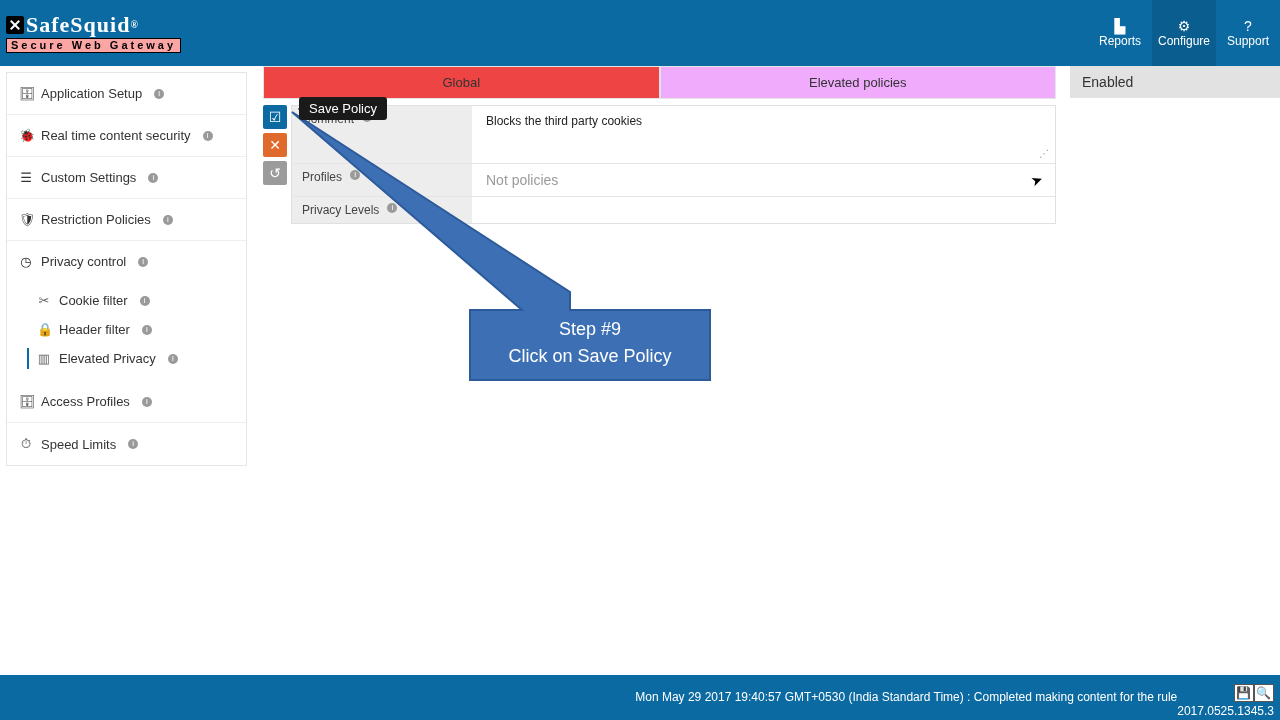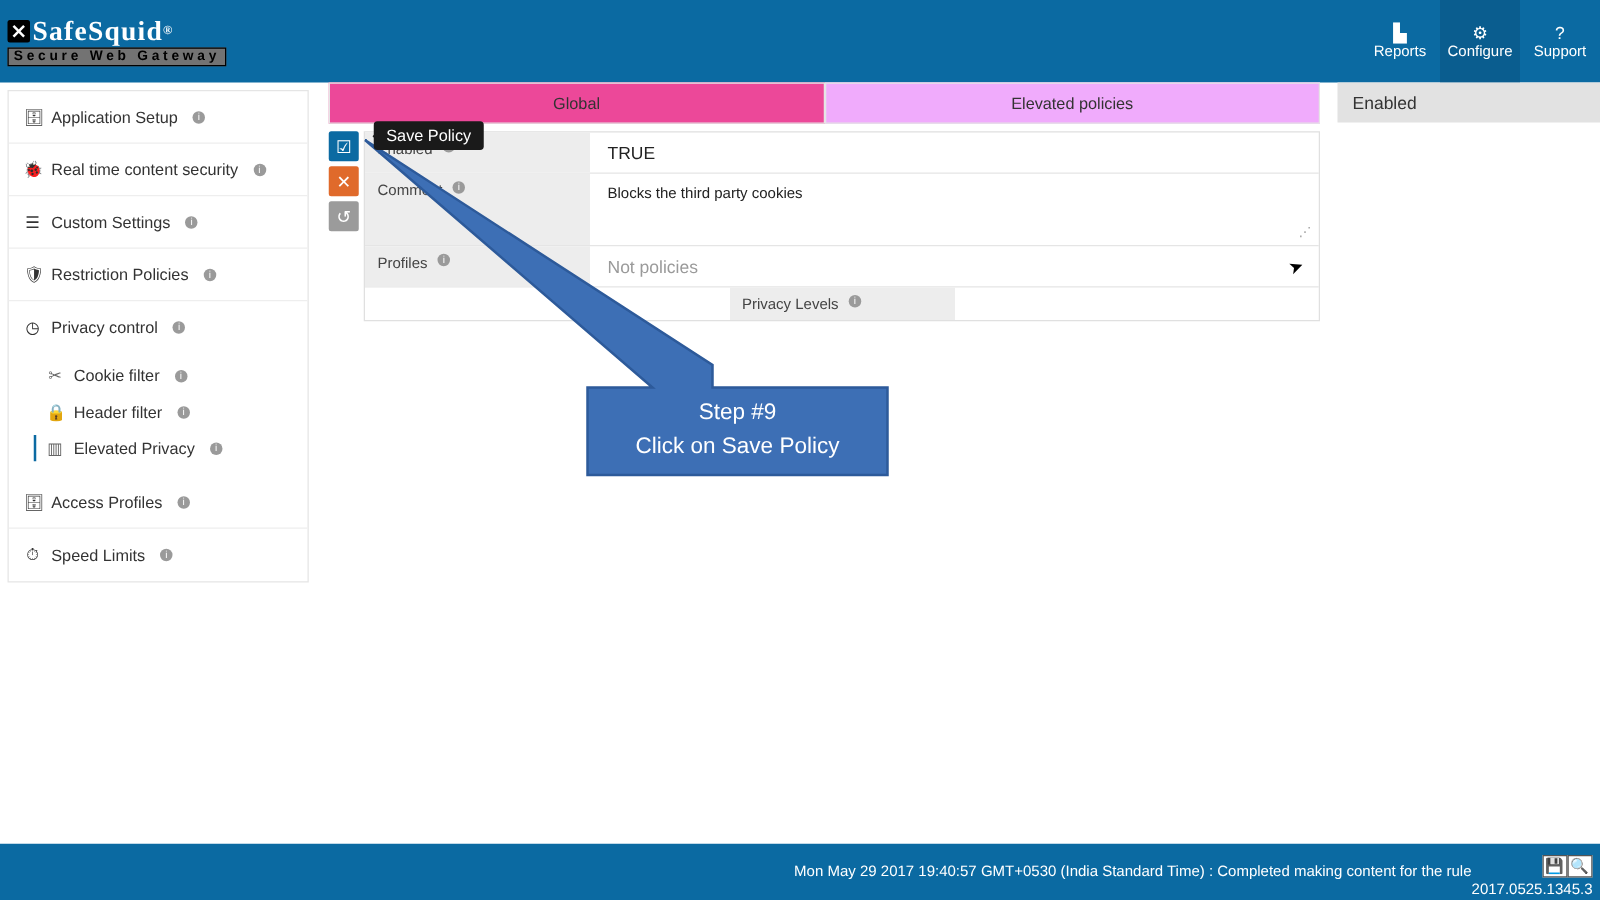--- a/index.html
+++ b/index.html
@@ -7,21 +7,21 @@
 
   
   .topbar { background: #0b6aa2; height: 66px; display: flex; align-items: center; justify-content: space-between; padding: 0 0 0 6px; color: #fff; }
   .logo-wrap { line-height: 1; }
   .logo-main { font-family: Georgia, 'Times New Roman', serif; font-size: 22px; font-weight: bold; letter-spacing: 1px; display: inline-flex; align-items: center; }
   .logo-main sup { font-size: 10px; vertical-align: super; }
   .logo-x { display:inline-block; width:18px; height:18px; background:#000; margin-right:2px; position:relative; border-radius:2px; }
   .logo-x::before, .logo-x::after { content:""; position:absolute; left:3px; right:3px; top:8px; height:2px; background:#fff; }
   .logo-x::before { transform: rotate(45deg); }
   .logo-x::after { transform: rotate(-45deg); }
-  .logo-sub { background:#737373; color:#000; font-size:11px; font-weight:bold; letter-spacing:3px; padding:1px 4px; border:1px solid #000; display:inline-block; margin-top:2px; }
+  .logo-sub { background:#fca5a5; color:#000; font-size:11px; font-weight:bold; letter-spacing:3px; padding:1px 4px; border:1px solid #000; display:inline-block; margin-top:2px; }
 
   .topnav { display:flex; height:100%; }
   .topnav .nav-btn { width:64px; display:flex; flex-direction:column; align-items:center; justify-content:center; font-size:12px; color:#fff; cursor:pointer; }
   .topnav .nav-btn.active { background:#0a5d8f; }
   .nav-ico { font-size:14px; height:16px; }
 
   
   .shell { display:flex; height: calc(720px - 50px - 45px); }
   .sidebar { width: 253px; padding: 6px; }
   .side-card { border:1px solid #e5e5e5; background:#fff; }
@@ -34,32 +34,32 @@
   .sub-item.active::before { content:""; position:absolute; left:20px; top:4px; bottom:4px; width:2px; background:#0b6aa2; }
   .sub-item .ic { width:14px; text-align:center; color:#666; }
 
   .main { flex:1; padding: 0 0 0 10px; position:relative; }
   .main-cols { display:flex; gap:14px; }
   .main-left { flex:1; }
   .main-right { width:210px; padding-top:0; }
 
   .tabs { display:flex; }
   .tab { flex:1; text-align:center; padding:8px 0; background:#f0abfc; color:#333; border:1px solid #e5e5e5; cursor:pointer; }
-  .tab.active { background:#ec4899; }
+  .tab.active { background:#ef4444; }
 
   .policy-row { display:flex; margin-top:6px; }
   .action-col { width:28px; display:flex; flex-direction:column; gap:4px; }
   .action-btn { width:24px; height:24px; display:flex; align-items:center; justify-content:center; color:#fff; font-size:14px; cursor:pointer; border-radius:2px; }
   .act-save { background:#0b6aa2; }
   .act-del  { background:#e06a2b; }
   .act-undo { background:#9b9b9b; }
 
   .fields { flex:1; border:1px solid #e0e0e0; background:#fff; }
   .field-row { display:flex; border-bottom:1px solid #e5e5e5; }
-  .field-row:last-child { border-bottom:none;justify-content:center; }
+  .field-row:last-child { border-bottom:none; }
   .field-row.tall { min-height:58px; }
   .field-label { width:180px; padding:6px 10px; background:#ededed; color:#444; display:flex; align-items:flex-start; gap:4px; font-size:12px; }
   .field-value { flex:1; padding:8px 14px; font-size:14px; color:#222; position:relative; }
   .field-value.placeholder { color:#9a9a9a; }
   .send-icon { position:absolute; right:12px; top:50%; transform:translateY(-50%) rotate(-20deg); color:#000; font-size:14px; }
   .resize-icon { position:absolute; right:8px; bottom:4px; color:#9a9a9a; font-size:10px; letter-spacing:-2px; }
 
   .right-pane .title { background:#e2e2e2; padding:8px 12px; font-size:14px; color:#333; }
   .right-pane .desc { padding:14px 4px; font-size:13px; color:#333; }
 
@@ -181,27 +181,20 @@
             </div>
             <div class="action-btn act-del">
               <span>✕</span>
             </div>
             <div class="action-btn act-undo">
               <span>↺</span>
             </div>
           </div>
 
           <div class="fields">
-            <div class="field-row">
-              <div class="field-label">
-                  <span>Enabled</span>
-                  <span class="info-dot">i</span>
-                </div>
-              <div class="field-value">TRUE</div>
-            </div>
             <div class="field-row tall">
               <div class="field-label">
                   <span>Comment</span>
                   <span class="info-dot">i</span>
                 </div>
               <div class="field-value" style="font-size:12px;">
                 <span>Blocks the third party cookies</span>
                 <span class="resize-icon">⋰</span>
               </div>
             </div>

